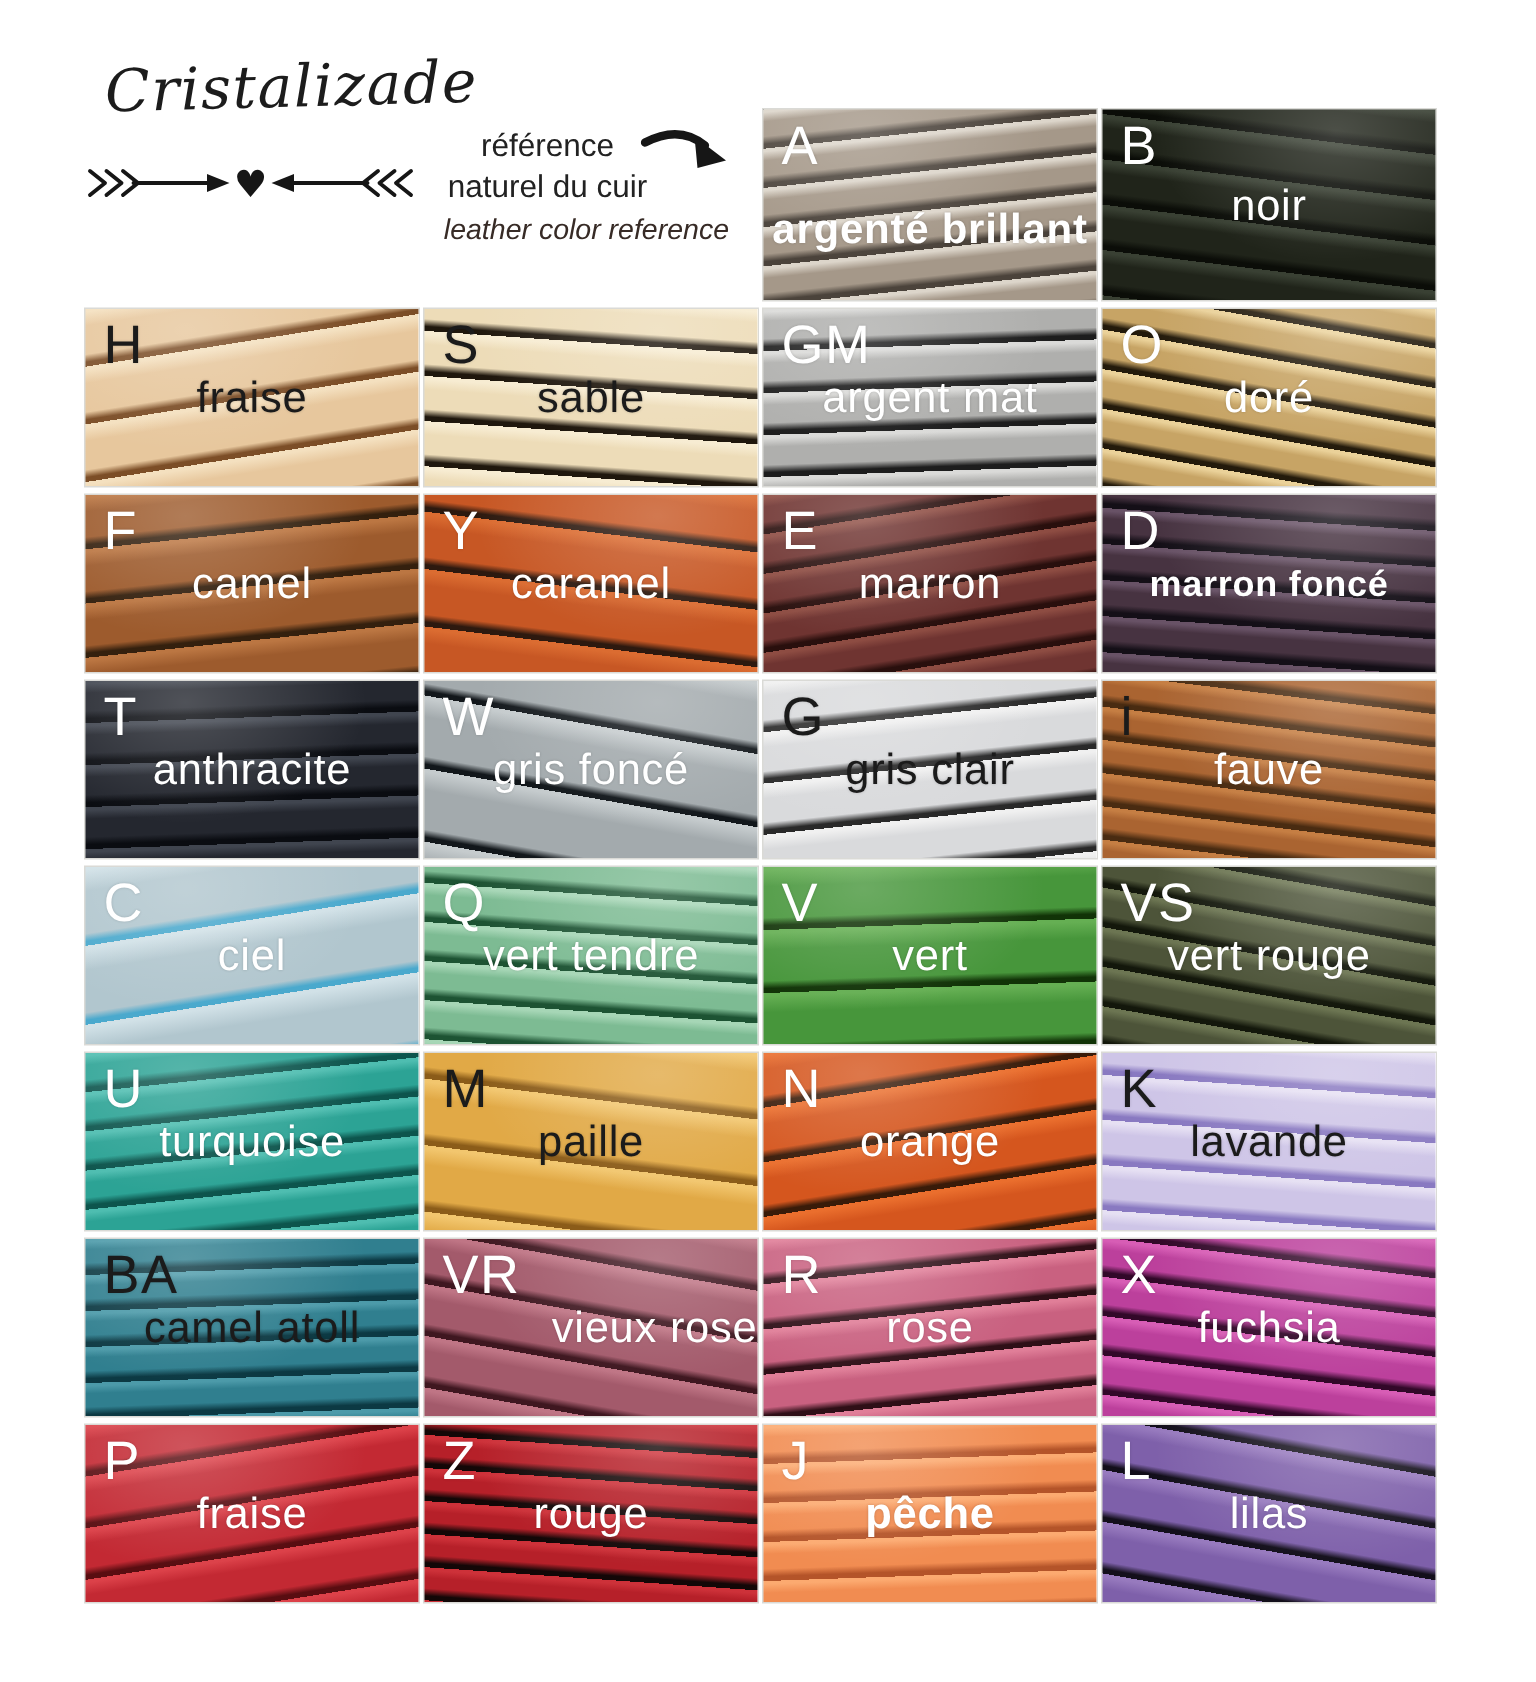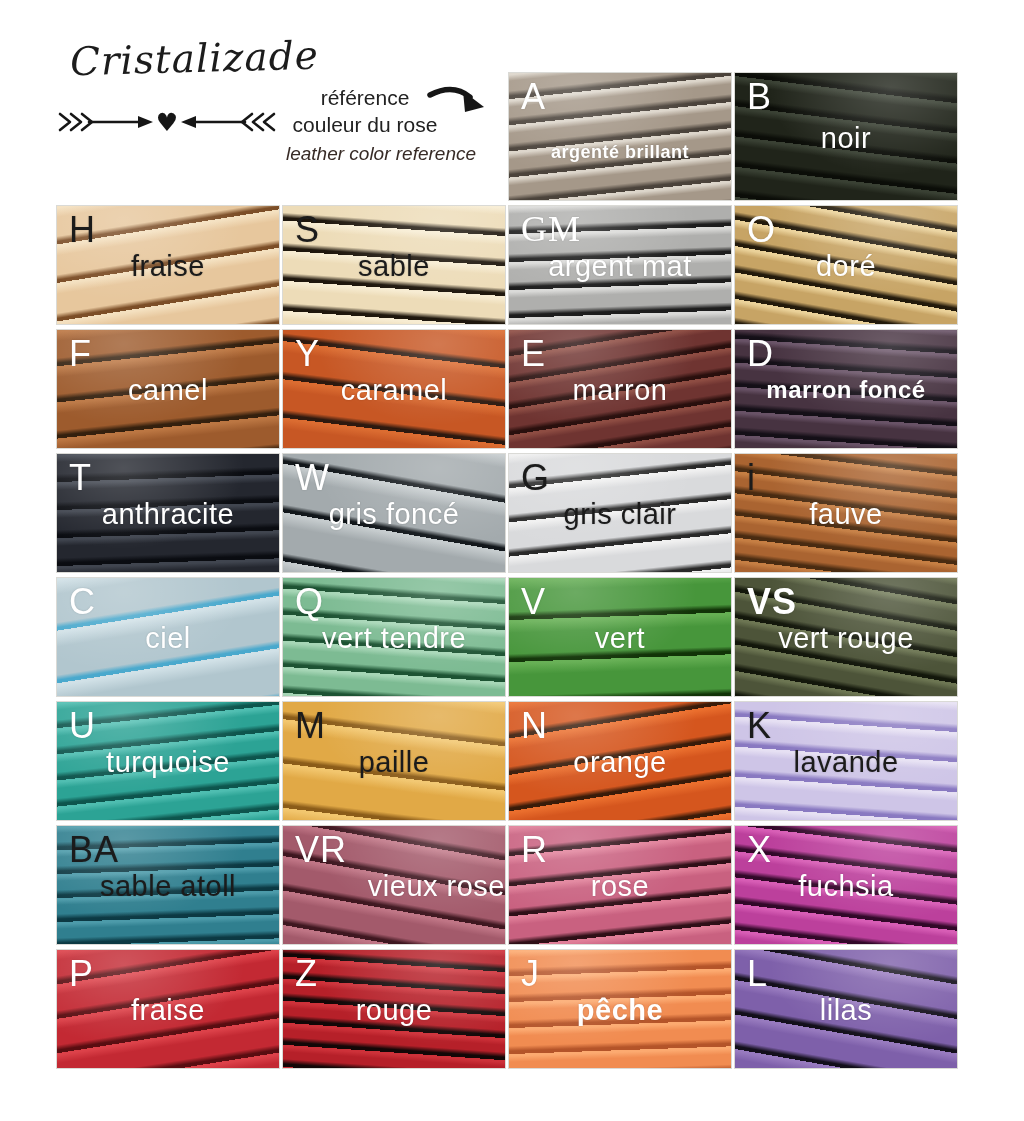--- a/index.html
+++ b/index.html
@@ -9,21 +9,21 @@
   }
   
   .header{position:absolute;left:0;top:0;width:1024px;height:205px}
   .brand{
     position:absolute;left:70px;top:36px;font-family:"DejaVu Serif",serif;
     font-style:italic;font-size:39px;color:#1c1c1c;letter-spacing:1px;transform:rotate(-1.5deg);
   }
   .divider{position:absolute;left:56px;top:108px}
   .ref-fr{position:absolute;left:280px;top:84px;width:170px;text-align:center;
     font-size:21px;line-height:27px;color:#222}
-  .ref-en{position:absolute;left:276px;top:143px;width:210px;text-align:center;
+  .ref-en{position:absolute;left:276px;top:143px;width:210px;text-align:right;
     font-size:19px;font-style:italic;color:#372b26}
   .curved-arrow{position:absolute;left:427px;top:82px}
   
   .grid{
     position:absolute;left:57px;top:73px;
     display:grid;grid-template-columns:repeat(4,222px);
     grid-template-rows:127px repeat(7,118px);
     column-gap:4px;row-gap:6px;
   }
   .spacer{grid-column:1 / 3}
@@ -58,51 +58,51 @@
         <path d="M207,6 l-10,8 l10,8"></path>
         <path d="M196,6 l-10,8 l10,8"></path>
     </g>
     <polygon points="82,8 97,14 82,20" fill="#161616"></polygon>
     <polygon points="140,8 125,14 140,20" fill="#161616"></polygon>
     <text x="111" y="23" text-anchor="middle" font-size="25" fill="#161616" font-family="DejaVu Sans, sans-serif">♥</text>
   </svg>
 
   <div class="ref-fr">
     <div>référence</div>
-    <div>couleur du rose</div>
+    <div>naturel du cuir</div>
   </div>
 
   <div class="ref-en">leather color reference</div>
 
   <svg class="curved-arrow" width="58" height="40" viewBox="0 0 58 40">
     <path d="M3,13 Q 26,1 43,15" stroke="#161616" stroke-width="5.5" fill="none" stroke-linecap="round"></path>
     <polygon points="36,9 57,25 38,30" fill="#161616"></polygon>
   </svg>
 </div>
 
 <main class="grid">
   <div class="spacer"></div>
 <figure class="swatch" style="background-image: radial-gradient(at 30% 12%, rgba(255, 255, 255, 0.2), rgba(255, 255, 255, 0) 55%), repeating-linear-gradient(174deg, rgb(220, 213, 202) 0px, rgb(220, 213, 202) 2px, rgb(165, 152, 137) 8px, rgb(165, 152, 137) 18px, rgb(75, 67, 59) 23px, rgb(75, 67, 59) 26px);">
     <span class="code" style="color: rgb(255, 255, 255);">A</span>
-    <span class="name" style="color: rgb(255, 255, 255); font-weight: 700; font-size: 18px; top: 62%;">argenté brillant</span>
+    <span class="name" style="color: rgb(255, 255, 255); font-weight: 700; font-size: 28px; top: 62%;">argenté brillant</span>
   </figure>
     <figure class="swatch" style="background-image: radial-gradient(at 70% 12%, rgba(255, 255, 255, 0.2), rgba(255, 255, 255, 0) 55%), repeating-linear-gradient(187deg, rgb(57, 64, 51) 0px, rgb(57, 64, 51) 2px, rgb(32, 36, 26) 9px, rgb(32, 36, 26) 22px, rgb(11, 13, 8) 27px, rgb(11, 13, 8) 30px);">
     <span class="code" style="color: rgb(255, 255, 255);">B</span>
     <span class="name" style="color: rgb(255, 255, 255);">noir</span>
   </figure>
     <figure class="swatch" style="background-image: radial-gradient(at 30% 12%, rgba(255, 255, 255, 0.2), rgba(255, 255, 255, 0) 55%), repeating-linear-gradient(171deg, rgb(244, 224, 191) 0px, rgb(244, 224, 191) 2px, rgb(231, 199, 157) 11px, rgb(231, 199, 157) 30px, rgb(124, 78, 39) 35px, rgb(124, 78, 39) 38px);">
     <span class="code" style="color: rgb(27, 27, 27);">H</span>
     <span class="name" style="color: rgb(27, 27, 27);">fraise</span>
   </figure>
     <figure class="swatch" style="background-image: radial-gradient(at 70% 12%, rgba(255, 255, 255, 0.2), rgba(255, 255, 255, 0) 55%), repeating-linear-gradient(184deg, rgb(247, 236, 210) 0px, rgb(247, 236, 210) 2px, rgb(237, 220, 184) 9px, rgb(237, 220, 184) 22px, rgb(31, 23, 13) 27px, rgb(31, 23, 13) 30px);">
     <span class="code" style="color: rgb(27, 27, 27);">S</span>
     <span class="name" style="color: rgb(27, 27, 27);">sable</span>
   </figure>
     <figure class="swatch" style="background-image: radial-gradient(at 30% 12%, rgba(255, 255, 255, 0.2), rgba(255, 255, 255, 0) 55%), repeating-linear-gradient(178deg, rgb(218, 218, 216) 0px, rgb(218, 218, 216) 2px, rgb(175, 175, 173) 8px, rgb(175, 175, 173) 20px, rgb(29, 29, 29) 25px, rgb(29, 29, 29) 28px);">
-    <span class="code" style="color: rgb(255, 255, 255); font-family: Liberation Serif, serif;">GM</span>
+    <span class="code" style="color: rgb(255, 255, 255);">GM</span>
     <span class="name" style="color: rgb(255, 255, 255);">argent mat</span>
   </figure>
     <figure class="swatch" style="background-image: radial-gradient(at 70% 12%, rgba(255, 255, 255, 0.2), rgba(255, 255, 255, 0) 55%), repeating-linear-gradient(190deg, rgb(234, 209, 153) 0px, rgb(234, 209, 153) 2px, rgb(199, 164, 101) 8px, rgb(199, 164, 101) 18px, rgb(35, 26, 11) 23px, rgb(35, 26, 11) 26px);">
     <span class="code" style="color: rgb(255, 255, 255);">O</span>
     <span class="name" style="color: rgb(255, 255, 255);">doré</span>
   </figure>
     <figure class="swatch" style="background-image: radial-gradient(at 30% 12%, rgba(255, 255, 255, 0.2), rgba(255, 255, 255, 0) 55%), repeating-linear-gradient(174deg, rgb(187, 118, 66) 0px, rgb(187, 118, 66) 2px, rgb(157, 91, 45) 11px, rgb(157, 91, 45) 28px, rgb(52, 32, 14) 33px, rgb(52, 32, 14) 36px);">
     <span class="code" style="color: rgb(255, 255, 255);">F</span>
     <span class="name" style="color: rgb(255, 255, 255);">camel</span>
   </figure>
@@ -140,42 +140,42 @@
   </figure>
     <figure class="swatch" style="background-image: radial-gradient(at 70% 12%, rgba(255, 255, 255, 0.2), rgba(255, 255, 255, 0) 55%), repeating-linear-gradient(184deg, rgb(166, 214, 182) 0px, rgb(166, 214, 182) 2px, rgb(125, 187, 147) 8px, rgb(125, 187, 147) 18px, rgb(29, 83, 51) 23px, rgb(29, 83, 51) 26px);">
     <span class="code" style="color: rgb(255, 255, 255);">Q</span>
     <span class="name" style="color: rgb(255, 255, 255);">vert tendre</span>
   </figure>
     <figure class="swatch" style="background-image: radial-gradient(at 30% 12%, rgba(255, 255, 255, 0.2), rgba(255, 255, 255, 0) 55%), repeating-linear-gradient(178deg, rgb(101, 175, 83) 0px, rgb(101, 175, 83) 2px, rgb(71, 150, 59) 13px, rgb(71, 150, 59) 34px, rgb(17, 51, 7) 39px, rgb(17, 51, 7) 42px);">
     <span class="code" style="color: rgb(255, 255, 255);">V</span>
     <span class="name" style="color: rgb(255, 255, 255);">vert</span>
   </figure>
     <figure class="swatch" style="background-image: radial-gradient(at 70% 12%, rgba(255, 255, 255, 0.2), rgba(255, 255, 255, 0) 55%), repeating-linear-gradient(190deg, rgb(108, 117, 82) 0px, rgb(108, 117, 82) 2px, rgb(77, 84, 57) 8px, rgb(77, 84, 57) 18px, rgb(19, 23, 11) 23px, rgb(19, 23, 11) 26px);">
-    <span class="code" style="color: rgb(255, 255, 255); font-weight: bold;">VS</span>
+    <span class="code" style="color: rgb(255, 255, 255);">VS</span>
     <span class="name" style="color: rgb(255, 255, 255);">vert rouge</span>
   </figure>
     <figure class="swatch" style="background-image: radial-gradient(at 30% 12%, rgba(255, 255, 255, 0.2), rgba(255, 255, 255, 0) 55%), repeating-linear-gradient(174deg, rgb(78, 189, 176) 0px, rgb(78, 189, 176) 2px, rgb(44, 163, 149) 8px, rgb(44, 163, 149) 18px, rgb(13, 85, 77) 23px, rgb(13, 85, 77) 26px);">
     <span class="code" style="color: rgb(255, 255, 255);">U</span>
     <span class="name" style="color: rgb(255, 255, 255);">turquoise</span>
   </figure>
     <figure class="swatch" style="background-image: radial-gradient(at 70% 12%, rgba(255, 255, 255, 0.2), rgba(255, 255, 255, 0) 55%), repeating-linear-gradient(187deg, rgb(242, 198, 110) 0px, rgb(242, 198, 110) 2px, rgb(225, 169, 70) 13px, rgb(225, 169, 70) 36px, rgb(139, 92, 25) 41px, rgb(139, 92, 25) 44px);">
     <span class="code" style="color: rgb(27, 27, 27);">M</span>
     <span class="name" style="color: rgb(27, 27, 27);">paille</span>
   </figure>
     <figure class="swatch" style="background-image: radial-gradient(at 30% 12%, rgba(255, 255, 255, 0.2), rgba(255, 255, 255, 0) 55%), repeating-linear-gradient(171deg, rgb(234, 110, 45) 0px, rgb(234, 110, 45) 2px, rgb(213, 86, 30) 11px, rgb(213, 86, 30) 28px, rgb(57, 27, 9) 33px, rgb(57, 27, 9) 36px);">
     <span class="code" style="color: rgb(255, 255, 255);">N</span>
     <span class="name" style="color: rgb(255, 255, 255);">orange</span>
   </figure>
     <figure class="swatch" style="background-image: radial-gradient(at 70% 12%, rgba(255, 255, 255, 0.2), rgba(255, 255, 255, 0) 55%), repeating-linear-gradient(184deg, rgb(230, 224, 243) 0px, rgb(230, 224, 243) 2px, rgb(206, 197, 231) 9px, rgb(206, 197, 231) 22px, rgb(137, 121, 193) 27px, rgb(137, 121, 193) 30px);">
     <span class="code" style="color: rgb(27, 27, 27);">K</span>
     <span class="name" style="color: rgb(27, 27, 27);">lavande</span>
   </figure>
     <figure class="swatch" style="background-image: radial-gradient(at 30% 12%, rgba(255, 255, 255, 0.2), rgba(255, 255, 255, 0) 55%), repeating-linear-gradient(178deg, rgb(76, 154, 169) 0px, rgb(76, 154, 169) 2px, rgb(48, 127, 143) 7px, rgb(48, 127, 143) 16px, rgb(12, 57, 67) 21px, rgb(12, 57, 67) 24px);">
     <span class="code" style="color: rgb(27, 27, 27);">BA</span>
-    <span class="name" style="color: rgb(27, 27, 27);">sable atoll</span>
+    <span class="name" style="color: rgb(27, 27, 27);">camel atoll</span>
   </figure>
     <figure class="swatch" style="background-image: radial-gradient(at 70% 12%, rgba(255, 255, 255, 0.2), rgba(255, 255, 255, 0) 55%), repeating-linear-gradient(190deg, rgb(191, 117, 133) 0px, rgb(191, 117, 133) 2px, rgb(163, 90, 107) 10px, rgb(163, 90, 107) 26px, rgb(63, 23, 32) 31px, rgb(63, 23, 32) 34px);">
     <span class="code" style="color: rgb(255, 255, 255);">VR</span>
     <span class="name" style="color: rgb(255, 255, 255); text-align: right;">vieux rose</span>
   </figure>
     <figure class="swatch" style="background-image: radial-gradient(at 30% 12%, rgba(255, 255, 255, 0.2), rgba(255, 255, 255, 0) 55%), repeating-linear-gradient(174deg, rgb(224, 126, 152) 0px, rgb(224, 126, 152) 2px, rgb(201, 97, 128) 9px, rgb(201, 97, 128) 22px, rgb(47, 15, 23) 27px, rgb(47, 15, 23) 30px);">
     <span class="code" style="color: rgb(255, 255, 255);">R</span>
     <span class="name" style="color: rgb(255, 255, 255);">rose</span>
   </figure>
     <figure class="swatch" style="background-image: radial-gradient(at 70% 12%, rgba(255, 255, 255, 0.2), rgba(255, 255, 255, 0) 55%), repeating-linear-gradient(187deg, rgb(215, 93, 181) 0px, rgb(215, 93, 181) 2px, rgb(188, 64, 156) 8px, rgb(188, 64, 156) 18px, rgb(50, 8, 41) 23px, rgb(50, 8, 41) 26px);">

